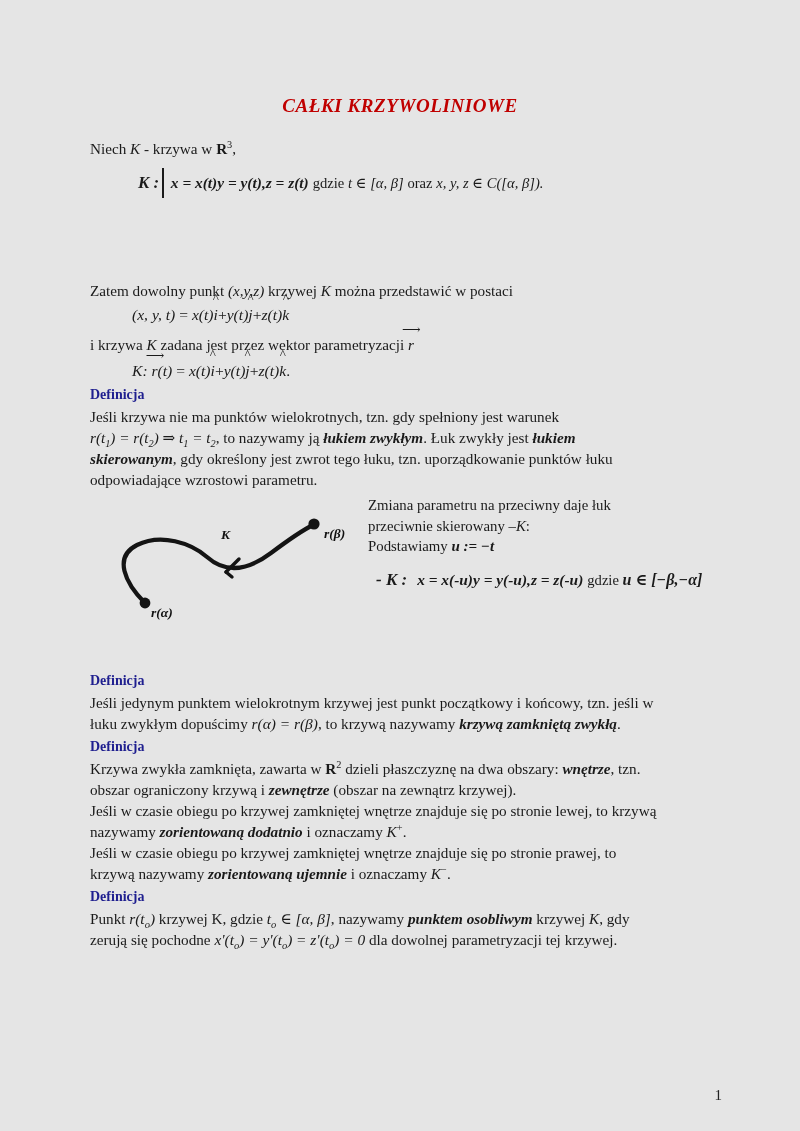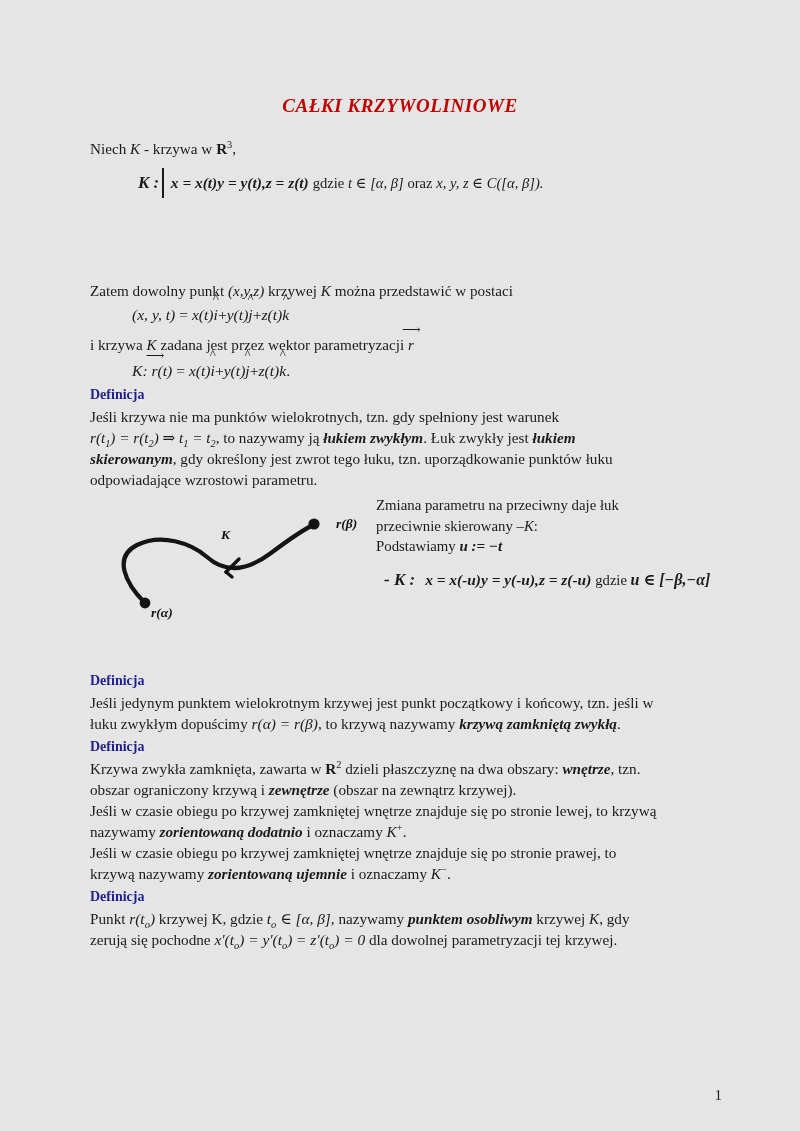--- a/index.html
+++ b/index.html
@@ -133,21 +133,21 @@
     position: absolute;
     font-family: "Liberation Serif", "DejaVu Serif", serif;
     font-weight: bold;
     font-style: italic;
     font-size: 13.5px;
     color: #111;
     white-space: nowrap;
   }
   .rightcol {
     position: absolute;
-    left: 376px;
+    left: 368px;
     top: 495px;
     width: 330px;
   }
   .rightcol .ln { font-size: 14.8px; line-height: 20.5px; }
   .sysblock-2 { margin-top: 8px; margin-left: 8px; }
 
   .lower {
     position: absolute;
     left: 90px;
     top: 668px;
@@ -217,21 +217,21 @@
   <div class="fig">
     <svg width="275" height="130" viewBox="0 0 275 130">
       <path d="M 50,108 C 30,88 18,62 42,50 C 66,38 96,48 112,62 C 130,78 152,76 176,58 C 196,43 208,35 218,30" fill="none" stroke="#141414" stroke-width="4.2" stroke-linecap="round"></path>
       <circle cx="50" cy="108" r="5.4" fill="#141414"></circle>
       <circle cx="219" cy="29" r="5.6" fill="#141414"></circle>
       <path d="M 131,77 L 144,64" stroke="#141414" stroke-width="3.4" stroke-linecap="round"></path>
       <path d="M 131,77 L 137,82" stroke="#141414" stroke-width="3.4" stroke-linecap="round"></path>
     </svg>
     <span class="figlabel" style="left:126px; top:32px;">K</span>
     <span class="figlabel" style="left:56px; top:110px;">r(α)</span>
-    <span class="figlabel" style="left:229px; top:21px;margin-left:12px;">r(β)</span>
+    <span class="figlabel" style="left:229px; top:31px;">r(β)</span>
   </div>
 
   <div class="rightcol">
     <p class="ln">Zmiana parametru na przeciwny daje łuk</p>
     <p class="ln"><span>przeciwnie skierowany </span><span class="mi">–K</span><span>:</span></p>
     <p class="ln"><span>Podstawiamy </span><span class="mb" style="font-size:15px">u := −t</span></p>
 
     <div class="system sysblock-2">
       <div class="lbl">- K :</div>
       <div class="bar"></div>

